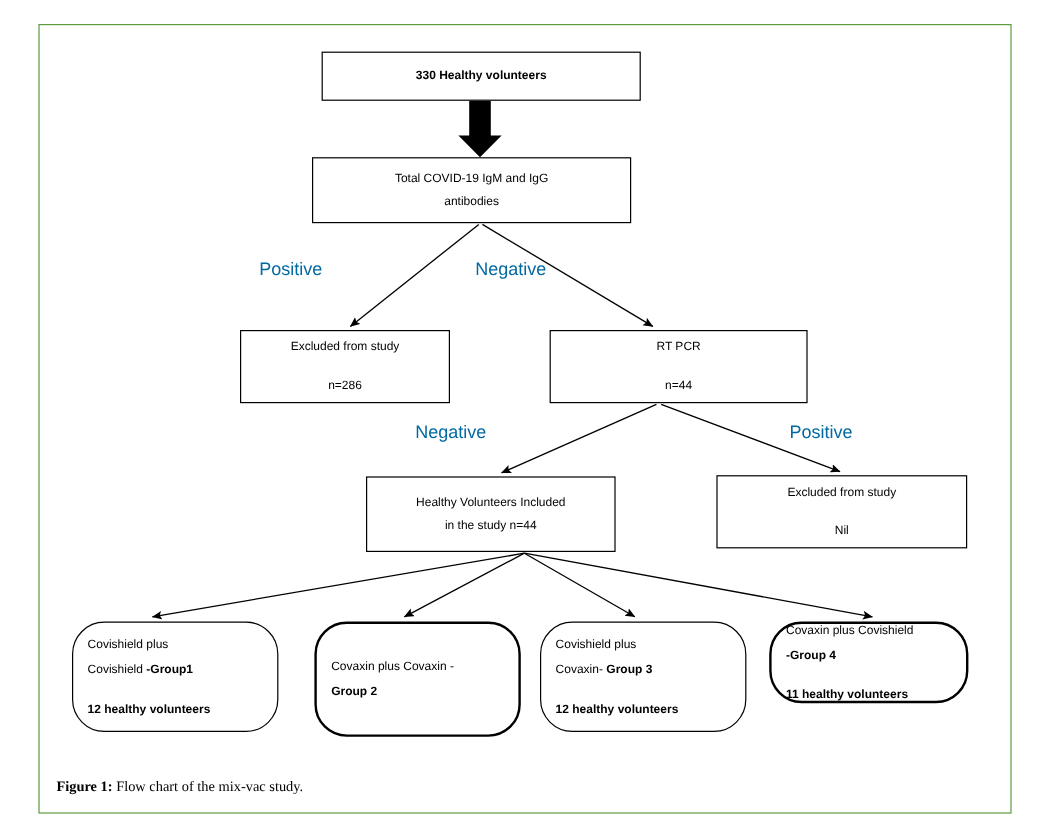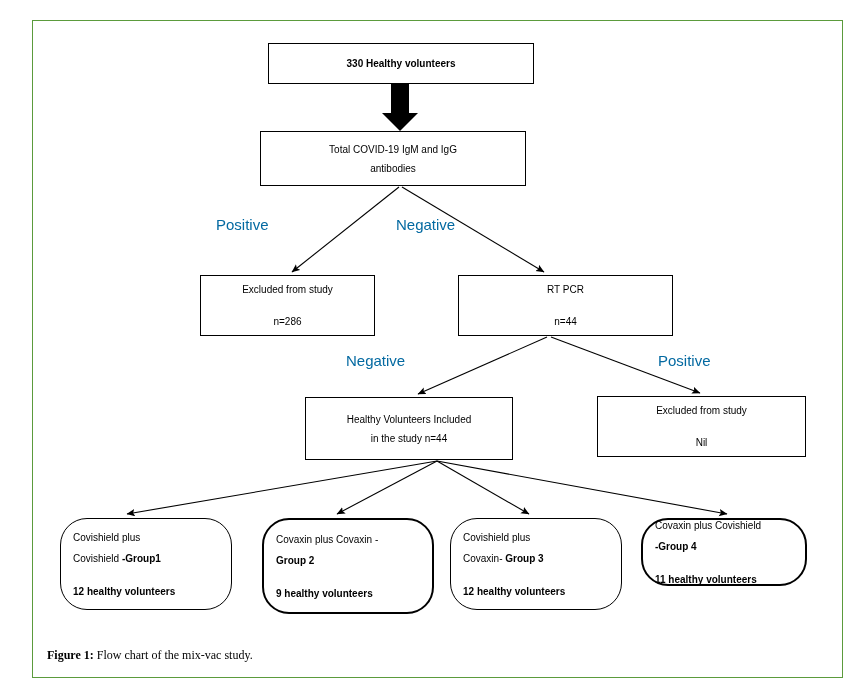--- a/index.html
+++ b/index.html
@@ -141,21 +141,20 @@
 
   <div class="node-box left" style="left:60px;top:518px;width:172px;height:92px;">
     <div class="line tight">Covishield plus</div>
     <div class="line tight"><span>Covishield </span><b>-Group1</b></div>
     <div class="line bold gap">12 healthy volunteers</div>
   </div>
 
   <div class="node-box left thick" style="left:262px;top:518px;width:172px;height:96px;">
     <div class="line tight">Covaxin plus Covaxin -</div>
     <div class="line tight bold">Group 2</div>
-    <div class="line bold gap">9 healthy volunteers</div>
   </div>
 
   <div class="node-box left" style="left:450px;top:518px;width:172px;height:92px;">
     <div class="line tight">Covishield plus</div>
     <div class="line tight"><span>Covaxin- </span><b>Group 3</b></div>
     <div class="line bold gap">12 healthy volunteers</div>
   </div>
 
   <div class="node-box left thick" style="left:641px;top:518px;width:166px;height:68px;">
     <div class="line tight">Covaxin plus Covishield</div>

